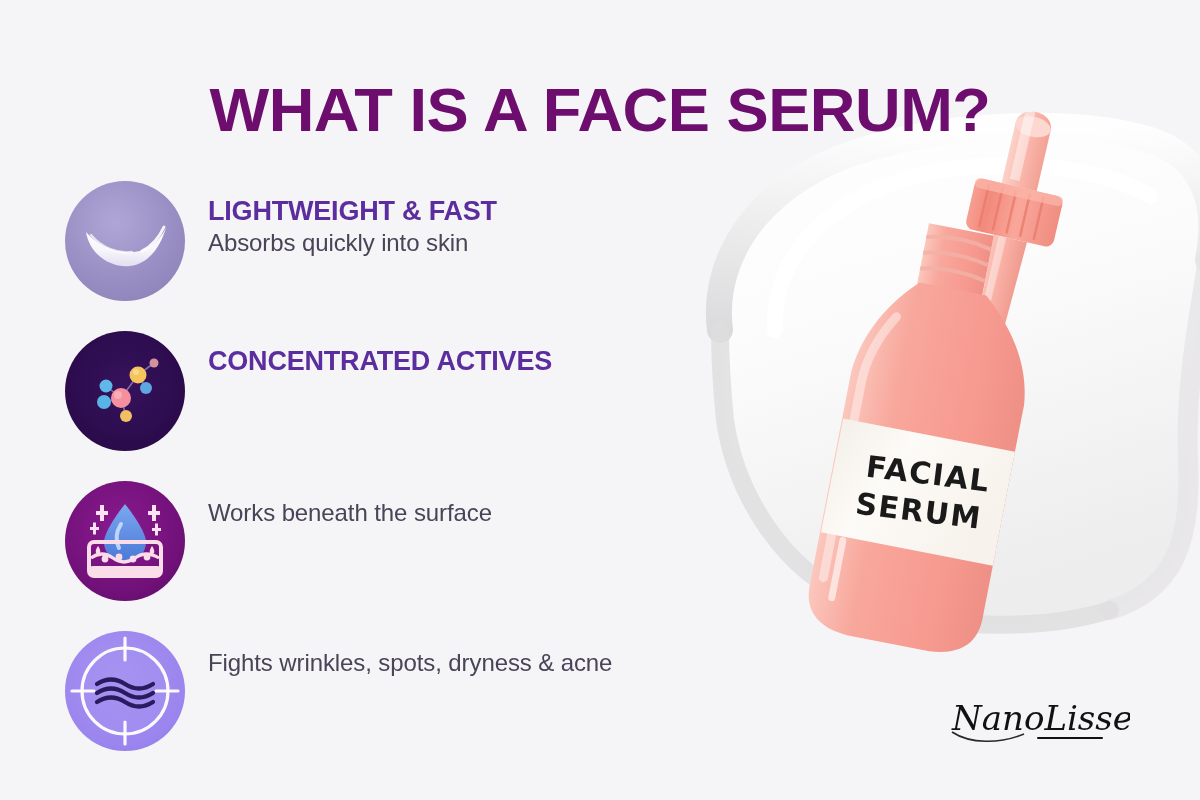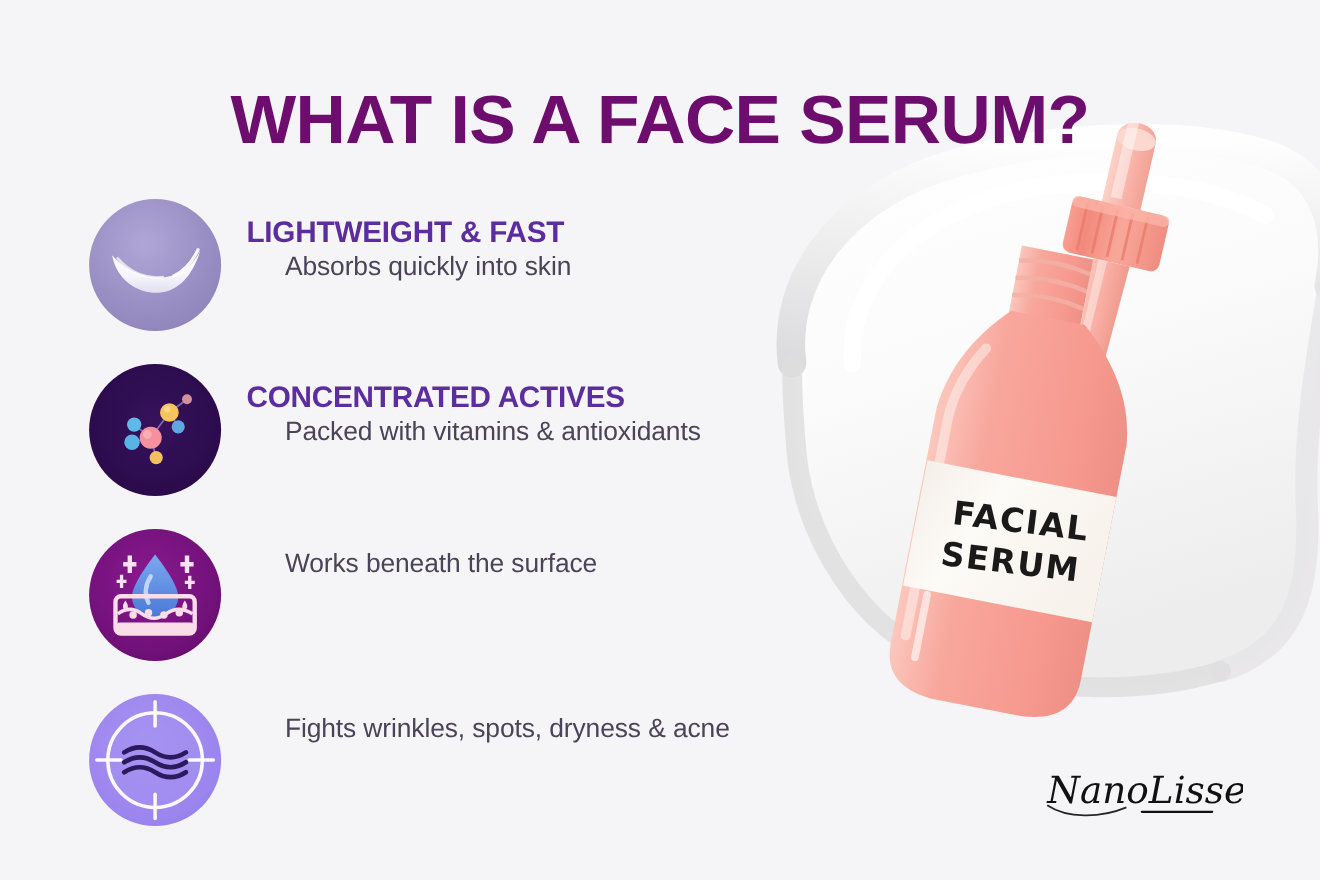--- a/index.html
+++ b/index.html
@@ -26,21 +26,21 @@
     letter-spacing:-0.5px;
     color:#6d0d6e;
     font-family:"Liberation Sans", sans-serif;
     transform:scaleX(1.02);
     white-space:nowrap;
   }
 
   
   .features {
     position:absolute;
-    left:72px; top:172px;
+    left:56px; top:172px;
     width:660px;
   }
   .feature {
     position:relative;
     height:150px;
   }
   .icon-wrap {
     position:absolute;
     left:8px; top:8px;
     width:122px; height:122px;
@@ -64,21 +64,20 @@
     white-space:nowrap;
   }
   .fsub {
     margin-top:3px;
     font-size:24px;
     font-weight:400;
     color:#4a4458;
     line-height:1.2;
     letter-spacing:-0.1px;
     white-space:nowrap;
-    margin-left:35px;
   }
 
   
   .art {
     position:absolute;
     right:0; top:0;
     width:520px; height:800px;
     pointer-events:none;
   }
   .art svg { display:block; }
@@ -271,21 +270,20 @@
           <circle cx="72" cy="42" r="3" fill="#fbdb93" opacity="0.85"></circle>
           <circle cx="42" cy="56" r="6.5" fill="#5fb8e8"></circle>
           <circle cx="40" cy="72" r="7" fill="#59b4e6"></circle>
           <circle cx="82" cy="58" r="6" fill="#5ea7e0"></circle>
           <circle cx="62" cy="86" r="6" fill="#f0c062"></circle>
           <circle cx="90" cy="33" r="4.5" fill="#d5909d"></circle>
         </svg>
       </div>
       <div class="ftext">
         <div class="fhead">CONCENTRATED ACTIVES</div>
-        <div class="fsub">Packed with vitamins &amp; antioxidants</div>
       </div>
     </div>
 
     <div class="feature">
       <div class="icon-wrap">
         <svg viewBox="0 0 122 122" xmlns="http://www.w3.org/2000/svg">
           <defs>
             <radialGradient id="c3" cx="0.45" cy="0.4" r="0.78">
               <stop offset="0%" stop-color="#8a1a8f"></stop>
               <stop offset="65%" stop-color="#72117a"></stop>

